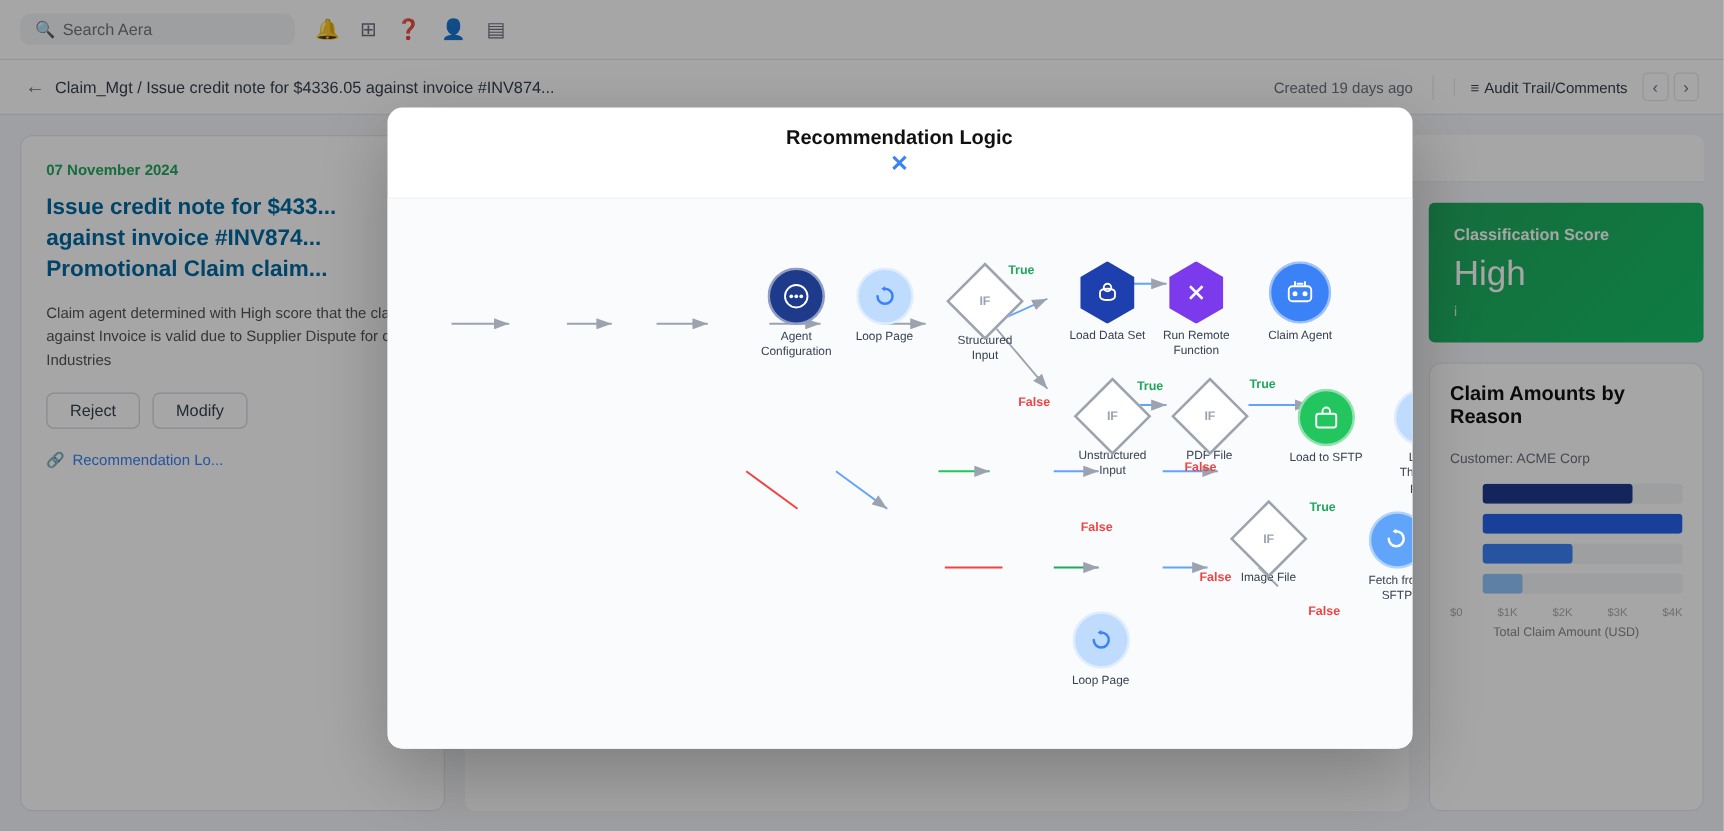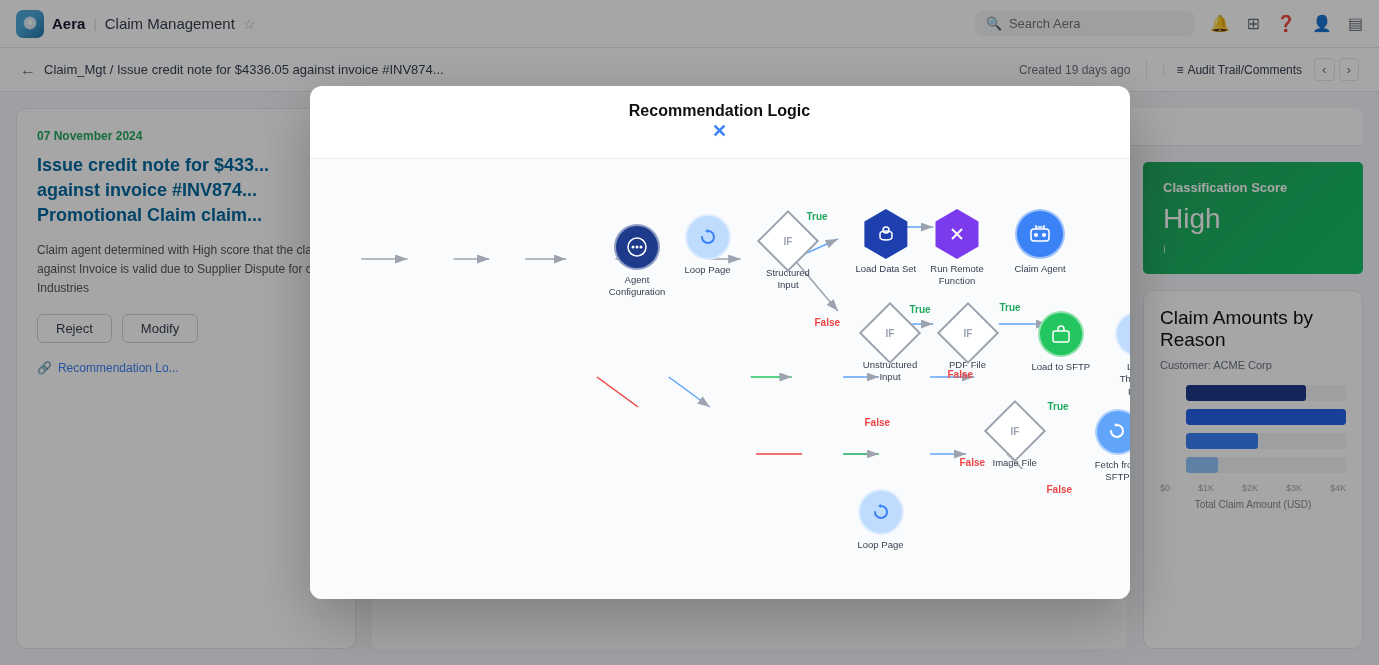--- a/index.html
+++ b/index.html
@@ -69,21 +69,21 @@
     .right-sidebar { width: 220px; display: flex; flex-direction: column; gap: 16px; }
 
     
     .score-card { background: linear-gradient(135deg, #22a85e, #16c068); border-radius: 5px; padding: 18px 20px; color: #fff; }
     .score-label { font-size: 13px; font-weight: 600; margin-bottom: 8px; }
     .score-value { font-size: 28px; font-weight: 400; margin-bottom: 6px; }
     .score-info { font-size: 11px; opacity: 0.8; display: flex; align-items: center; gap: 4px; }
 
     
     .chart-card { background: #fff; border-radius: 10px; border: 1px solid #e5e7eb; padding: 16px; flex: 1; }
-    .chart-title { font-size: 19px; font-weight: 400; color: #111; margin-bottom: 8px; }
+    .chart-title { font-size: 16px; font-weight: 700; color: #111; margin-bottom: 18px; }
     .chart-subtitle { font-size: 11px; color: #6b7280; margin-bottom: 14px; }
     .chart-bars { display: flex; flex-direction: column; gap: 8px; margin-bottom: 10px; }
     .chart-bar-row { display: flex; align-items: center; gap: 6px; }
     .chart-bar-label { font-size: 10px; color: #888; width: 20px; text-align: right; }
     .chart-bar-outer { flex: 1; background: #f3f4f6; border-radius: 3px; height: 16px; overflow: hidden; }
     .chart-bar-inner { height: 100%; border-radius: 3px; }
     .chart-x-axis { display: flex; justify-content: space-between; font-size: 9px; color: #aaa; margin-top: 4px; }
     .chart-footer { font-size: 10px; color: #888; text-align: center; margin-top: 6px; }
 
     
@@ -123,32 +123,20 @@
     }
     .wf-label { font-size: 9.5px; color: #374151; text-align: center; max-width: 65px; line-height: 1.3; }
 
     
     .wf-svg { position: absolute; top: 0; left: 0; width: 100%; height: 100%; pointer-events: none; }
   </style>
 </head>
 <body>
 
 <nav class="top-nav">
-  <div class="nav-left">
-    <div class="nav-logo">
-      <svg viewBox="0 0 20 20" fill="none">
-        <path d="M10 2C6 2 3 5 3 9s3 7 7 7 7-3 7-7-3-7-7-7z" fill="white" opacity="0.8"></path>
-        <path d="M7 9l3-5 3 5-3 2-3-2z" fill="white"></path>
-      </svg>
-    </div>
-    <span class="nav-app-name">Aera</span>
-    <span style="color:#d1d5db">|</span>
-    <span class="nav-module-name">Claim Management</span>
-    <span class="nav-star">☆</span>
-  </div>
   <div class="nav-right">
     <div class="search-bar">
       <span style="color:#9ca3af">🔍</span>
       <input type="text" placeholder="Search Aera" style="">
     </div>
     <span class="nav-icon">🔔</span>
     <span class="nav-icon">⊞</span>
     <span class="nav-icon">❓</span>
     <span class="nav-icon">👤</span>
     <span class="nav-icon">▤</span>
@@ -299,21 +287,21 @@
           <line x1="430" y1="218" x2="470" y2="218" stroke="#22c55e" stroke-width="1.5" marker-end="url(#arrowhead)"></line>
           <line x1="520" y1="218" x2="555" y2="218" stroke="#60a5fa" stroke-width="1.5" marker-end="url(#arrowhead)"></line>
           <line x1="605" y1="218" x2="648" y2="218" stroke="#60a5fa" stroke-width="1.5" marker-end="url(#arrowhead)"></line>
 
           <line x1="435" y1="295" x2="480" y2="295" stroke="#ef4444" stroke-width="1.5"></line>
           <line x1="520" y1="295" x2="555" y2="295" stroke="#22a85e" stroke-width="1.5" marker-end="url(#arrowhead)"></line>
           <line x1="605" y1="295" x2="640" y2="295" stroke="#60a5fa" stroke-width="1.5" marker-end="url(#arrowhead)"></line>
           <line x1="680" y1="295" x2="695" y2="310" stroke="#9ca3af" stroke-width="1.5"></line>
         </svg>
 
-        <div class="wf-node" style="left:295px;top:65px">
+        <div class="wf-node" style="left:295px;top:55px">
           <div class="wf-icon-circle" style="background:#1e3a8a;width:46px;height:46px">
             <svg width="22" height="22" viewBox="0 0 22 22" fill="none">
               <circle cx="11" cy="11" r="9" stroke="white" stroke-width="1.5"></circle>
               <circle cx="7" cy="11" r="1.5" fill="white"></circle>
               <circle cx="11" cy="11" r="1.5" fill="white"></circle>
               <circle cx="15" cy="11" r="1.5" fill="white"></circle>
             </svg>
           </div>
           <span class="wf-label">Agent Configuration</span>
         </div>

